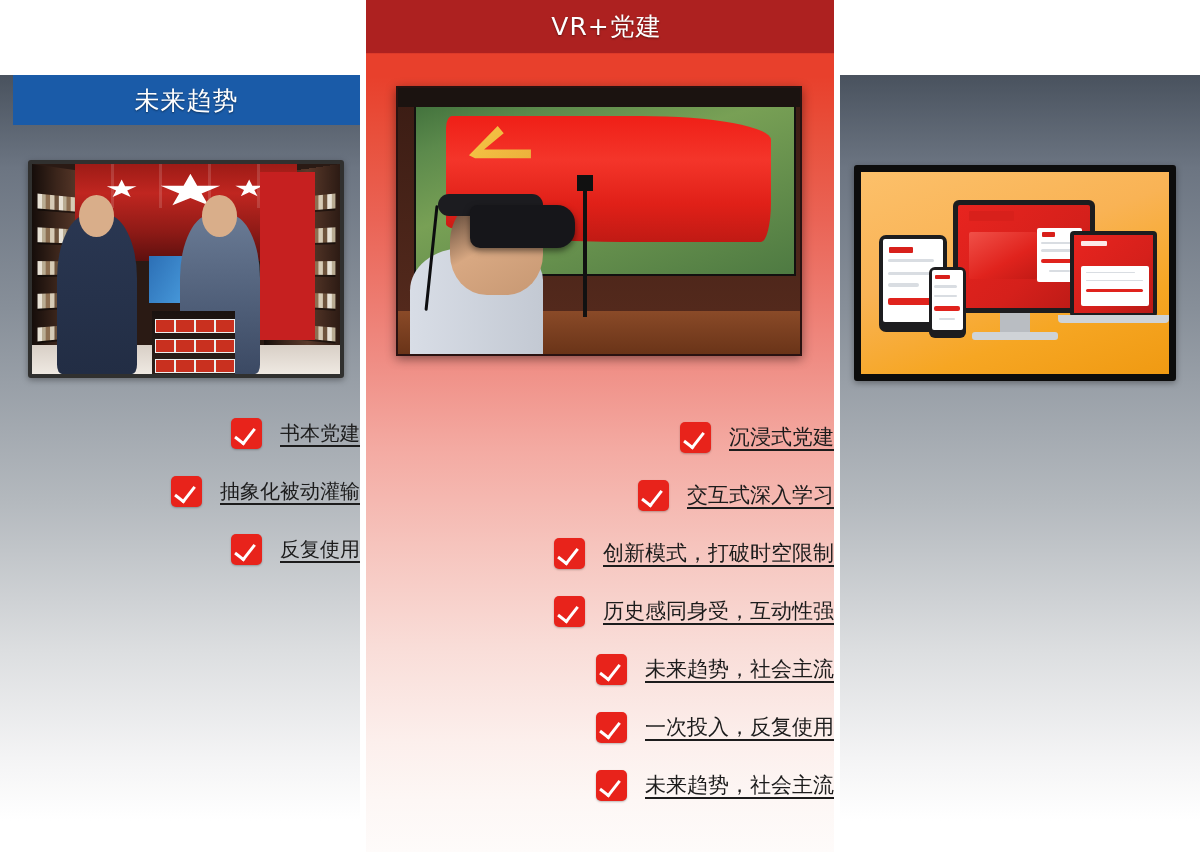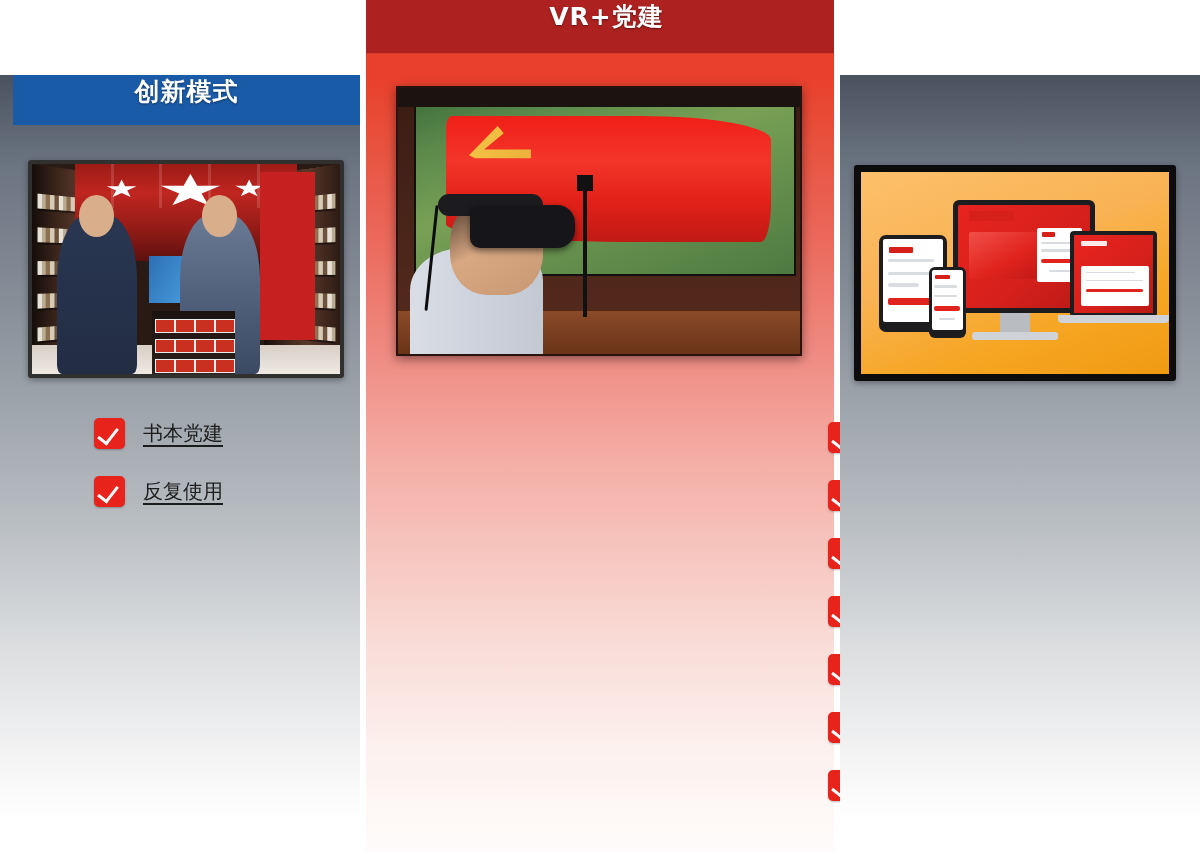--- a/index.html
+++ b/index.html
@@ -21,22 +21,22 @@
     background:linear-gradient(to bottom,#49525e 0%,#6c7582 12%,#878f99 30%,#b4b9be 55%,#dcdee0 74%,#f4f4f5 88%,#ffffff 96%);
   }
   .mid-bg{
     position:absolute;left:0;right:0;top:0;bottom:0;
     background:linear-gradient(to bottom,#ad2120 0%,#ad2120 6.2%,#e8402c 6.3%,#e8402c 9%,#e8503c 16%,#ea6456 26%,#ef8c83 42%,#f4aba3 53%,#f6c4bd 64%,#f9ddd8 76%,#fcefec 87%,#fdf7f5 94%,#fefbfa 100%);
   }
 
   
   .hdr{
     position:absolute;left:13px;right:0;
-    display:flex;justify-content:center;
-    color:#ffffff;font-weight:bold;letter-spacing:1px;
+    display:flex;align-items:center;justify-content:center;
+    color:#ffffff;font-weight:normal;letter-spacing:1px;
     text-shadow:0 1px 2px rgba(0,0,0,.45);
     box-sizing:border-box;
   }
   .hdr-side{
     top:75px;height:50px;background:#1a5ba8;font-size:25px;
   }
   .hdr-mid{
     top:0;height:53px;background:transparent;font-size:25px;
   }
 
@@ -147,21 +147,21 @@
   .list-right{top:400px;}
   .list-mid{top:408px;}
   .item{display:flex;align-items:center;box-sizing:border-box;}
   .list-left .item{padding-left:78px;height:58px;}
   .list-right .item{padding-left:902px;height:58px;}
   .list-mid .item{padding-left:446px;height:58px;}
   .list-mid .item{padding-left:0;}
   .list-mid{left:446px;}
   .list-right{left:902px;}
   .list-left{left:78px;}
-  .list-left .item,.list-right .item,.list-mid .item{padding-left:16px;}
+  .list-left .item,.list-right .item,.list-mid .item{padding-left:16px;justify-content:flex-end;}
 
   .chk{
     flex:0 0 auto;width:31px;height:31px;background:#e8231b;border-radius:5px;
     position:relative;box-shadow:0 1px 2px rgba(0,0,0,.25);margin-right:18px;
   }
   .chk:before{
     content:"";position:absolute;left:8px;top:6px;width:9px;height:17px;
     border:solid #fff;border-width:0 3.5px 3.5px 0;transform:rotate(38deg);
   }
   .txt{
@@ -173,21 +173,21 @@
 </style>
 </head>
 <body>
 
 <div class="board">
 
   <div class="col col-left">
     <div class="side-bg"></div>
 
     <div class="hdr hdr-side">
-      <span>创新模式</span>
+      <span>未来趋势</span>
     </div>
 
     <div class="photo photo-side">
       <div class="inner room">
         <div class="shelf shelf-l">
           <div class="books" style="top:14%"></div>
           <div class="books" style="top:30%"></div>
           <div class="books" style="top:46%"></div>
           <div class="books" style="top:62%"></div>
           <div class="books" style="top:78%"></div>
@@ -236,20 +236,24 @@
       </div>
     </div>
 
     <div class="list list-left">
       <div class="item">
         <span class="chk"></span>
         <span class="txt">书本党建</span>
       </div>
       <div class="item">
         <span class="chk"></span>
+        <span class="txt">抽象化被动灌输</span>
+      </div>
+      <div class="item">
+        <span class="chk"></span>
         <span class="txt">反复使用</span>
       </div>
     </div>
   </div>
 
   <div class="col col-mid">
     <div class="mid-bg"></div>
 
     <div class="hdr hdr-mid">
       <span>VR+党建</span>

